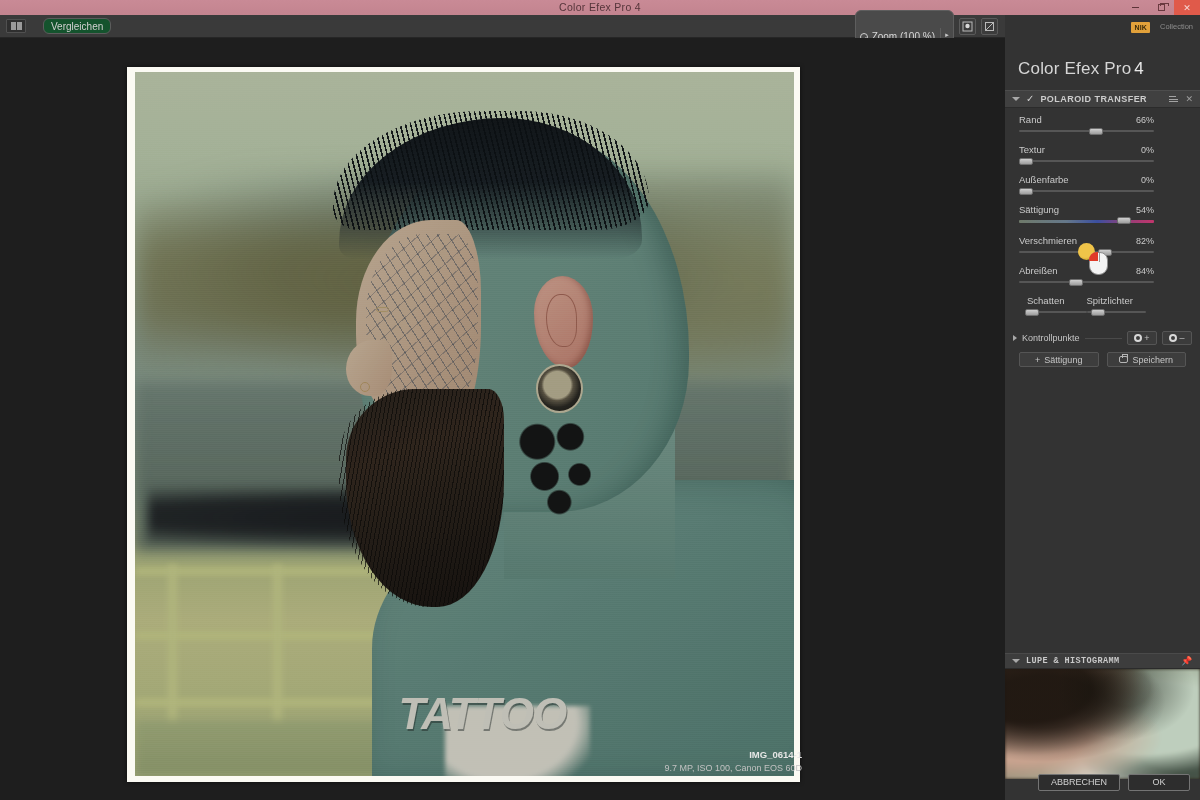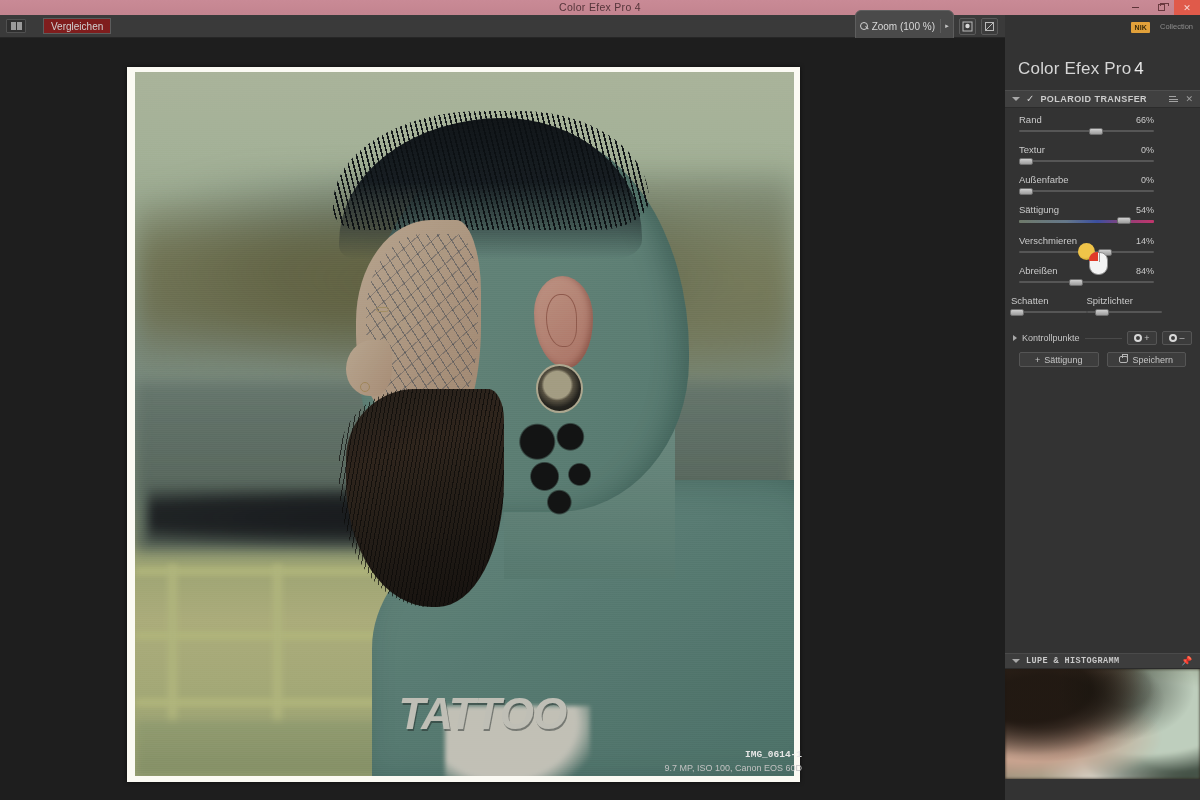--- a/index.html
+++ b/index.html
@@ -43,27 +43,27 @@
   }
   .tb-icon-btn {
     width: 20px; height: 14px; margin-left: 6px;
     background: #2f2f2f; border: 1px solid #505050; border-radius: 1px;
     display: flex; align-items: center; justify-content: center;
   }
   .split-glyph { display: flex; gap: 1px; }
   .split-glyph i { width: 5px; height: 8px; background: #9a9a9a; display: block; }
   .btn-compare {
     margin-left: 17px; height: 16px; padding: 0 7px;
-    background: #7f1d1d; border: 1px solid #5c5c5c; border-radius: 0;
+    background: #14532d; border: 1px solid #5c5c5c; border-radius: 6px;
     color: #d2d2d2; font-size: 10px; display: flex; align-items: center;
   }
   .tb-right { margin-left: auto; display: flex; align-items: center; padding-right: 7px; gap: 5px; }
   .zoom-ctl {
     height: 33px; background: #4a4a4a; border: 1px solid #5e5e5e; border-radius: 6px;
-    display: flex; align-items: center; color: #d8d8d8; font-size: 10px; padding-left: 4px;
+    display: flex; align-items: flex-end; color: #d8d8d8; font-size: 10px; padding-left: 4px;
   }
   .zoom-magnifier { position: relative; width: 9px; height: 9px; margin-right: 3px; }
   .zoom-magnifier:before {
     content:''; position:absolute; left:0; top:0; width:6px; height:6px;
     border:1px solid #cfcfcf; border-radius:50%;
   }
   .zoom-magnifier:after {
     content:''; position:absolute; left:5.5px; top:5.5px; width:3.5px; height:1px;
     background:#cfcfcf; transform:rotate(45deg);
   }
@@ -257,21 +257,21 @@
   .canvas-dim {
     position:absolute; inset:0; pointer-events:none;
     background: rgba(10,12,14,.22);
   }
 
   
   .img-meta {
     position: absolute; right: 203px; top: 710px; text-align: right;
     color: #cfcfcf; line-height: 1.45;
   }
-  .img-meta .name { font-size: 9.5px; font-weight: 700; color: #e6e6e6; font-family: Liberation Mono, monospace; }
+  .img-meta .name { font-size: 9.5px; font-weight: 700; color: #e6e6e6; }
   .img-meta .exif { font-size: 9px; color: #c2c2c2; margin-left: 40px; }
 
   
   .panel {
     position: absolute; left: 1005px; top: 15px; width: 195px; height: 785px;
     background: #333333;
   }
   .nik-badge {
     position: absolute; right: 7px; top: 7px;
     display: flex; gap: 10px;
@@ -311,21 +311,21 @@
     background: linear-gradient(90deg,#6f7a6a 0%, #65788a 35%, #3b4fa0 58%, #8e3f79 78%, #c2356b 100%);
     height: 3px;
   }
   .knob {
     position: absolute; top: -2.5px; width: 14px; height: 7px;
     background: linear-gradient(180deg,#cfcfcf,#9d9d9d);
     border: 1px solid #6f6f6f; border-radius: 2px; transform: translateX(-50%);
   }
   .track.sat .knob { top: -3px; }
 
-  .two-col { display: flex; padding: 0 6px; gap: 0; margin-top: 8px; }
+  .two-col { display: flex; padding: 0 22px; gap: 0; margin-top: 8px; }
   .two-col > div { flex: 1; }
 
   .cp-row {
     position: absolute; left: 0; top: 315px; width: 195px; height: 16px;
     display: flex; align-items: center; padding: 0 8px; gap: 5px;
   }
   .cp-label { color: #c6c6c6; font-size: 9px; }
   .cp-rule { flex: 1; height: 1px; background: #4a4a4a; }
   .cp-btn {
     width: 30px; height: 14px; background: #3b3b3b; border: 1px solid #555;
@@ -564,21 +564,21 @@
           <span class="slider-val">54%</span>
         </div>
         <div class="track sat">
           <span class="knob" style="left:78%"></span>
         </div>
       </div>
 
       <div class="slider-row">
         <div class="slider-top">
           <span class="slider-label">Verschmieren</span>
-          <span class="slider-val">14%</span>
+          <span class="slider-val">82%</span>
         </div>
         <div class="track">
           <span class="knob" style="left:64%"></span>
         </div>
       </div>
 
       <div class="slider-row">
         <div class="slider-top">
           <span class="slider-label">Abreißen</span>
           <span class="slider-val">84%</span>
@@ -636,20 +636,28 @@
     <div class="loupe-head">
       <span class="caret-d"></span>
       <span class="loupe-name">LUPE &amp; HISTOGRAMM</span>
       <span class="pin">📌</span>
     </div>
     <div class="loupe-view">
       <div class="loupe-img"></div>
       <div class="loupe-dark"></div>
     </div>
 
+    <div class="panel-footer">
+      <div class="foot-btn">
+        <span>ABBRECHEN</span>
+      </div>
+      <div class="foot-btn ok">
+        <span>OK</span>
+      </div>
+    </div>
   </div>
 
   <div class="cursor-wrap">
     <span class="cursor-glow"></span>
     <span class="mouse-ico"></span>
   </div>
 
 </div>
 
 </body></html>

